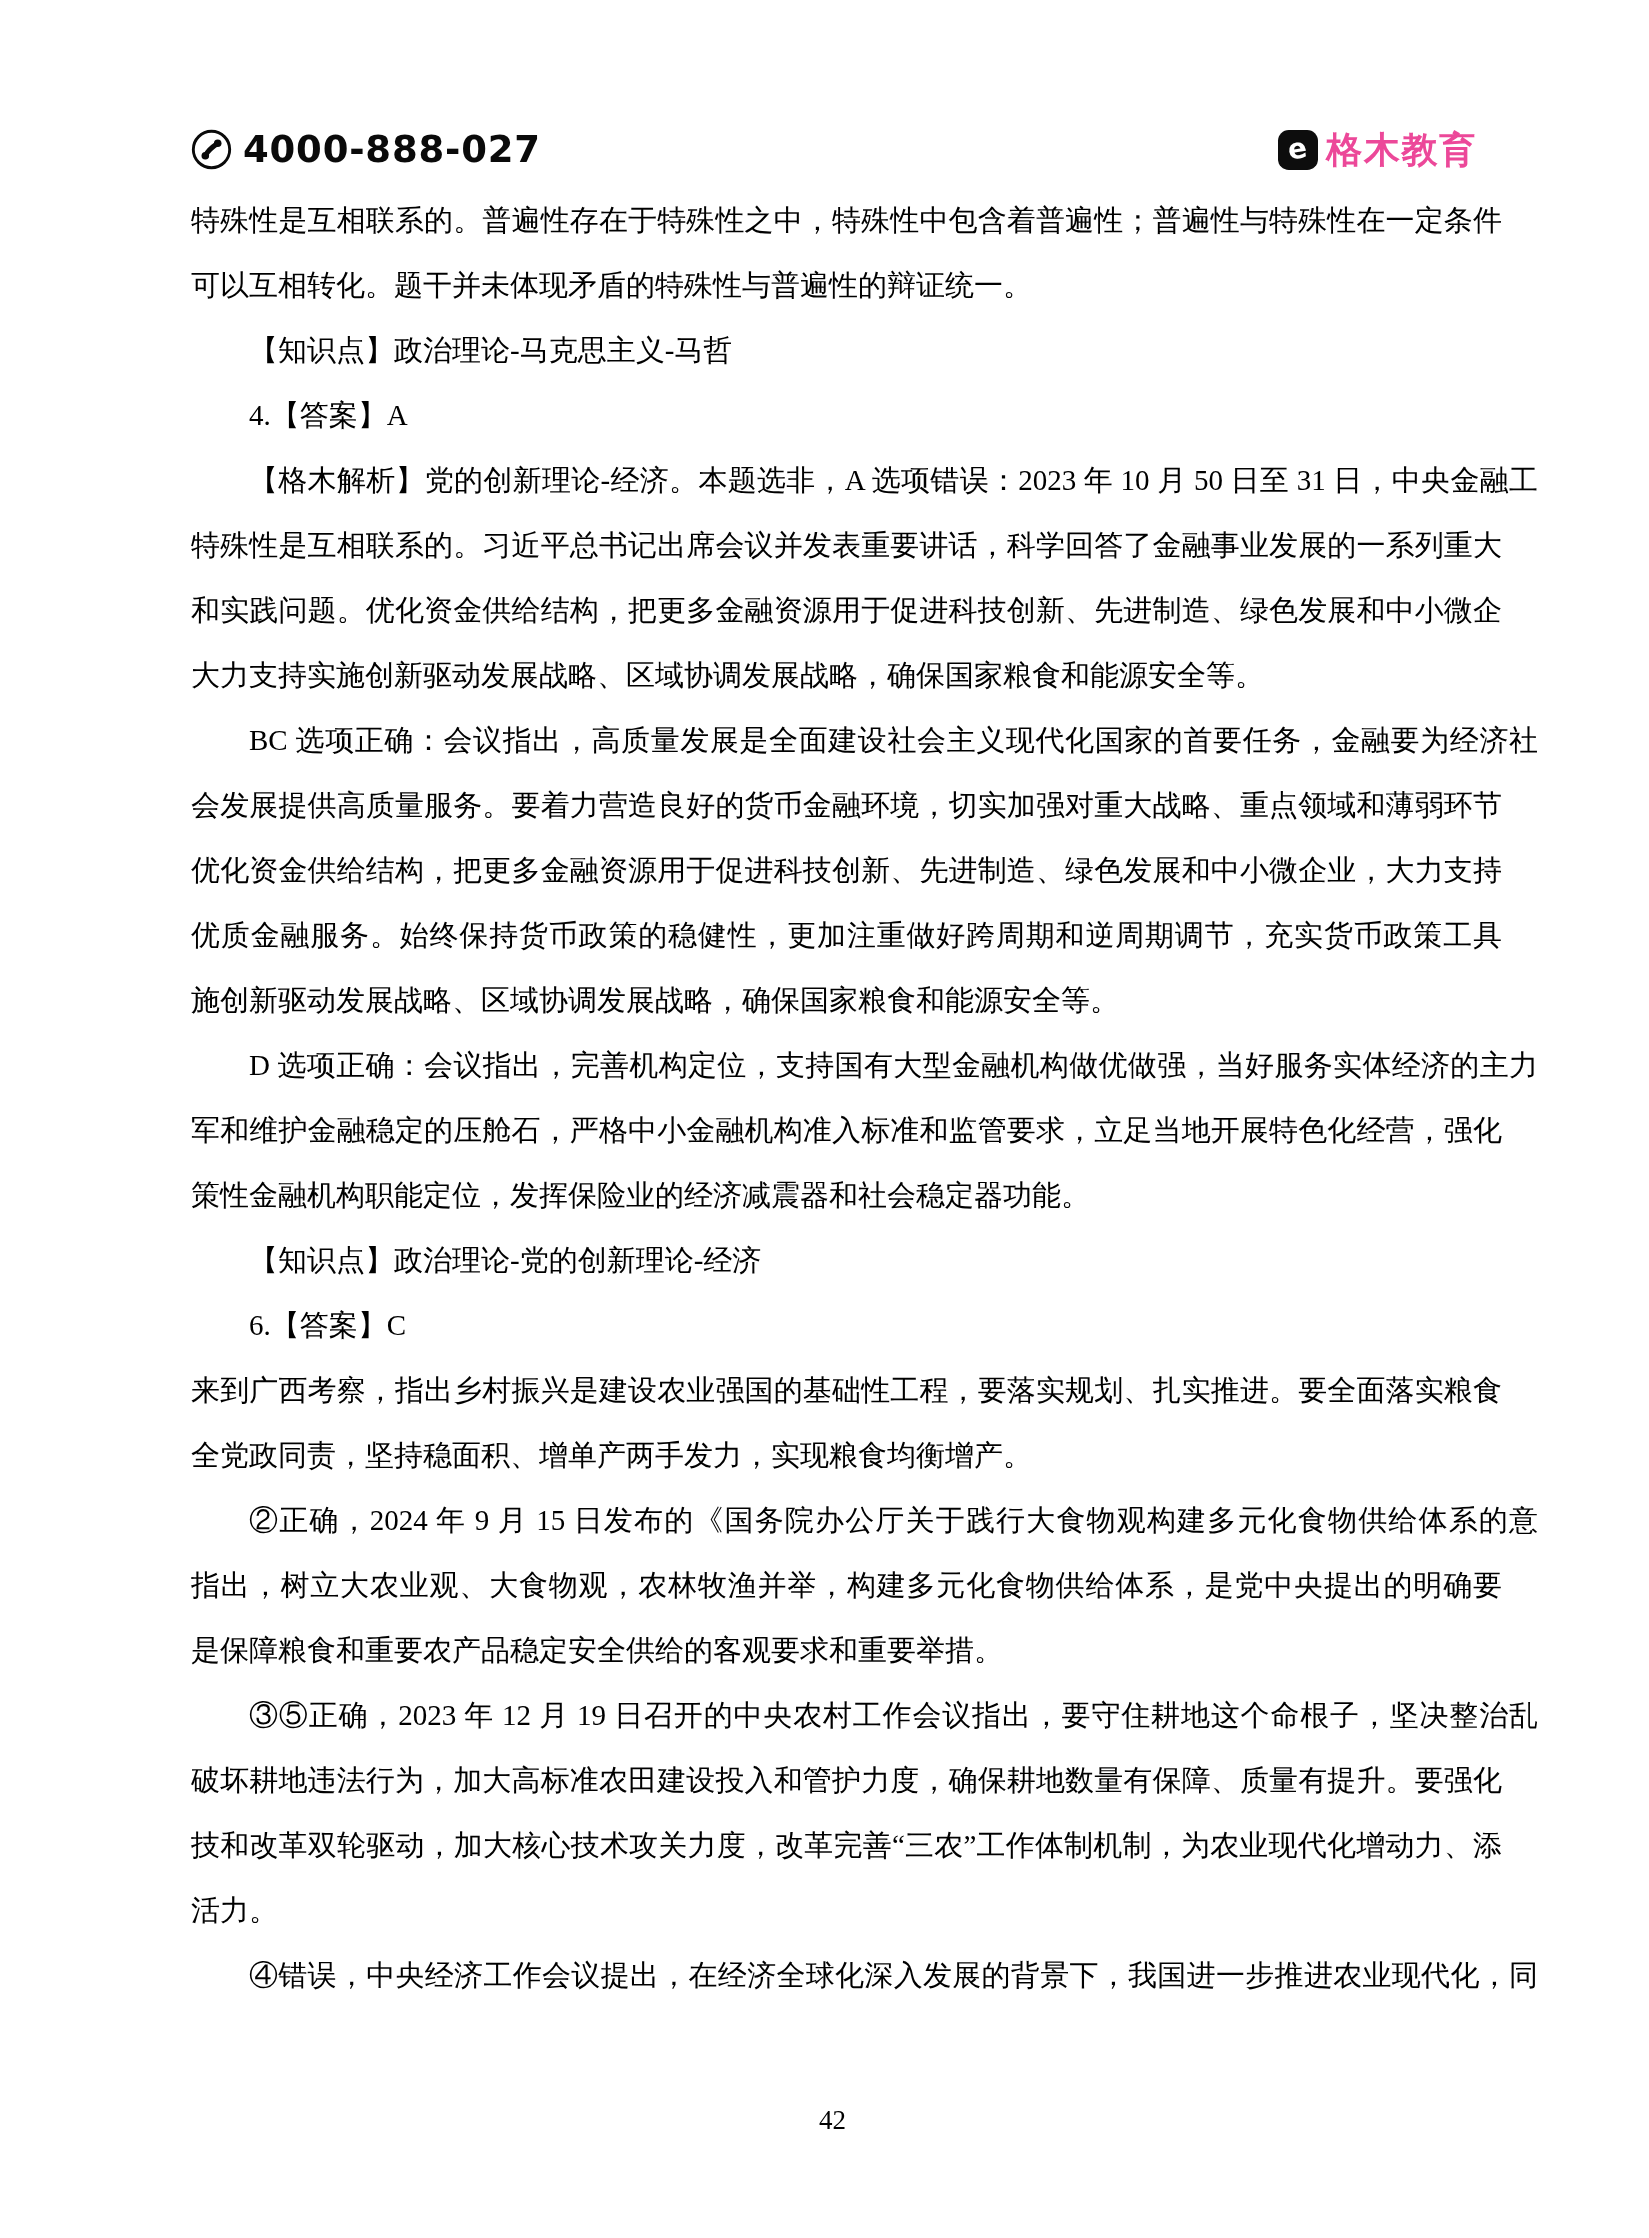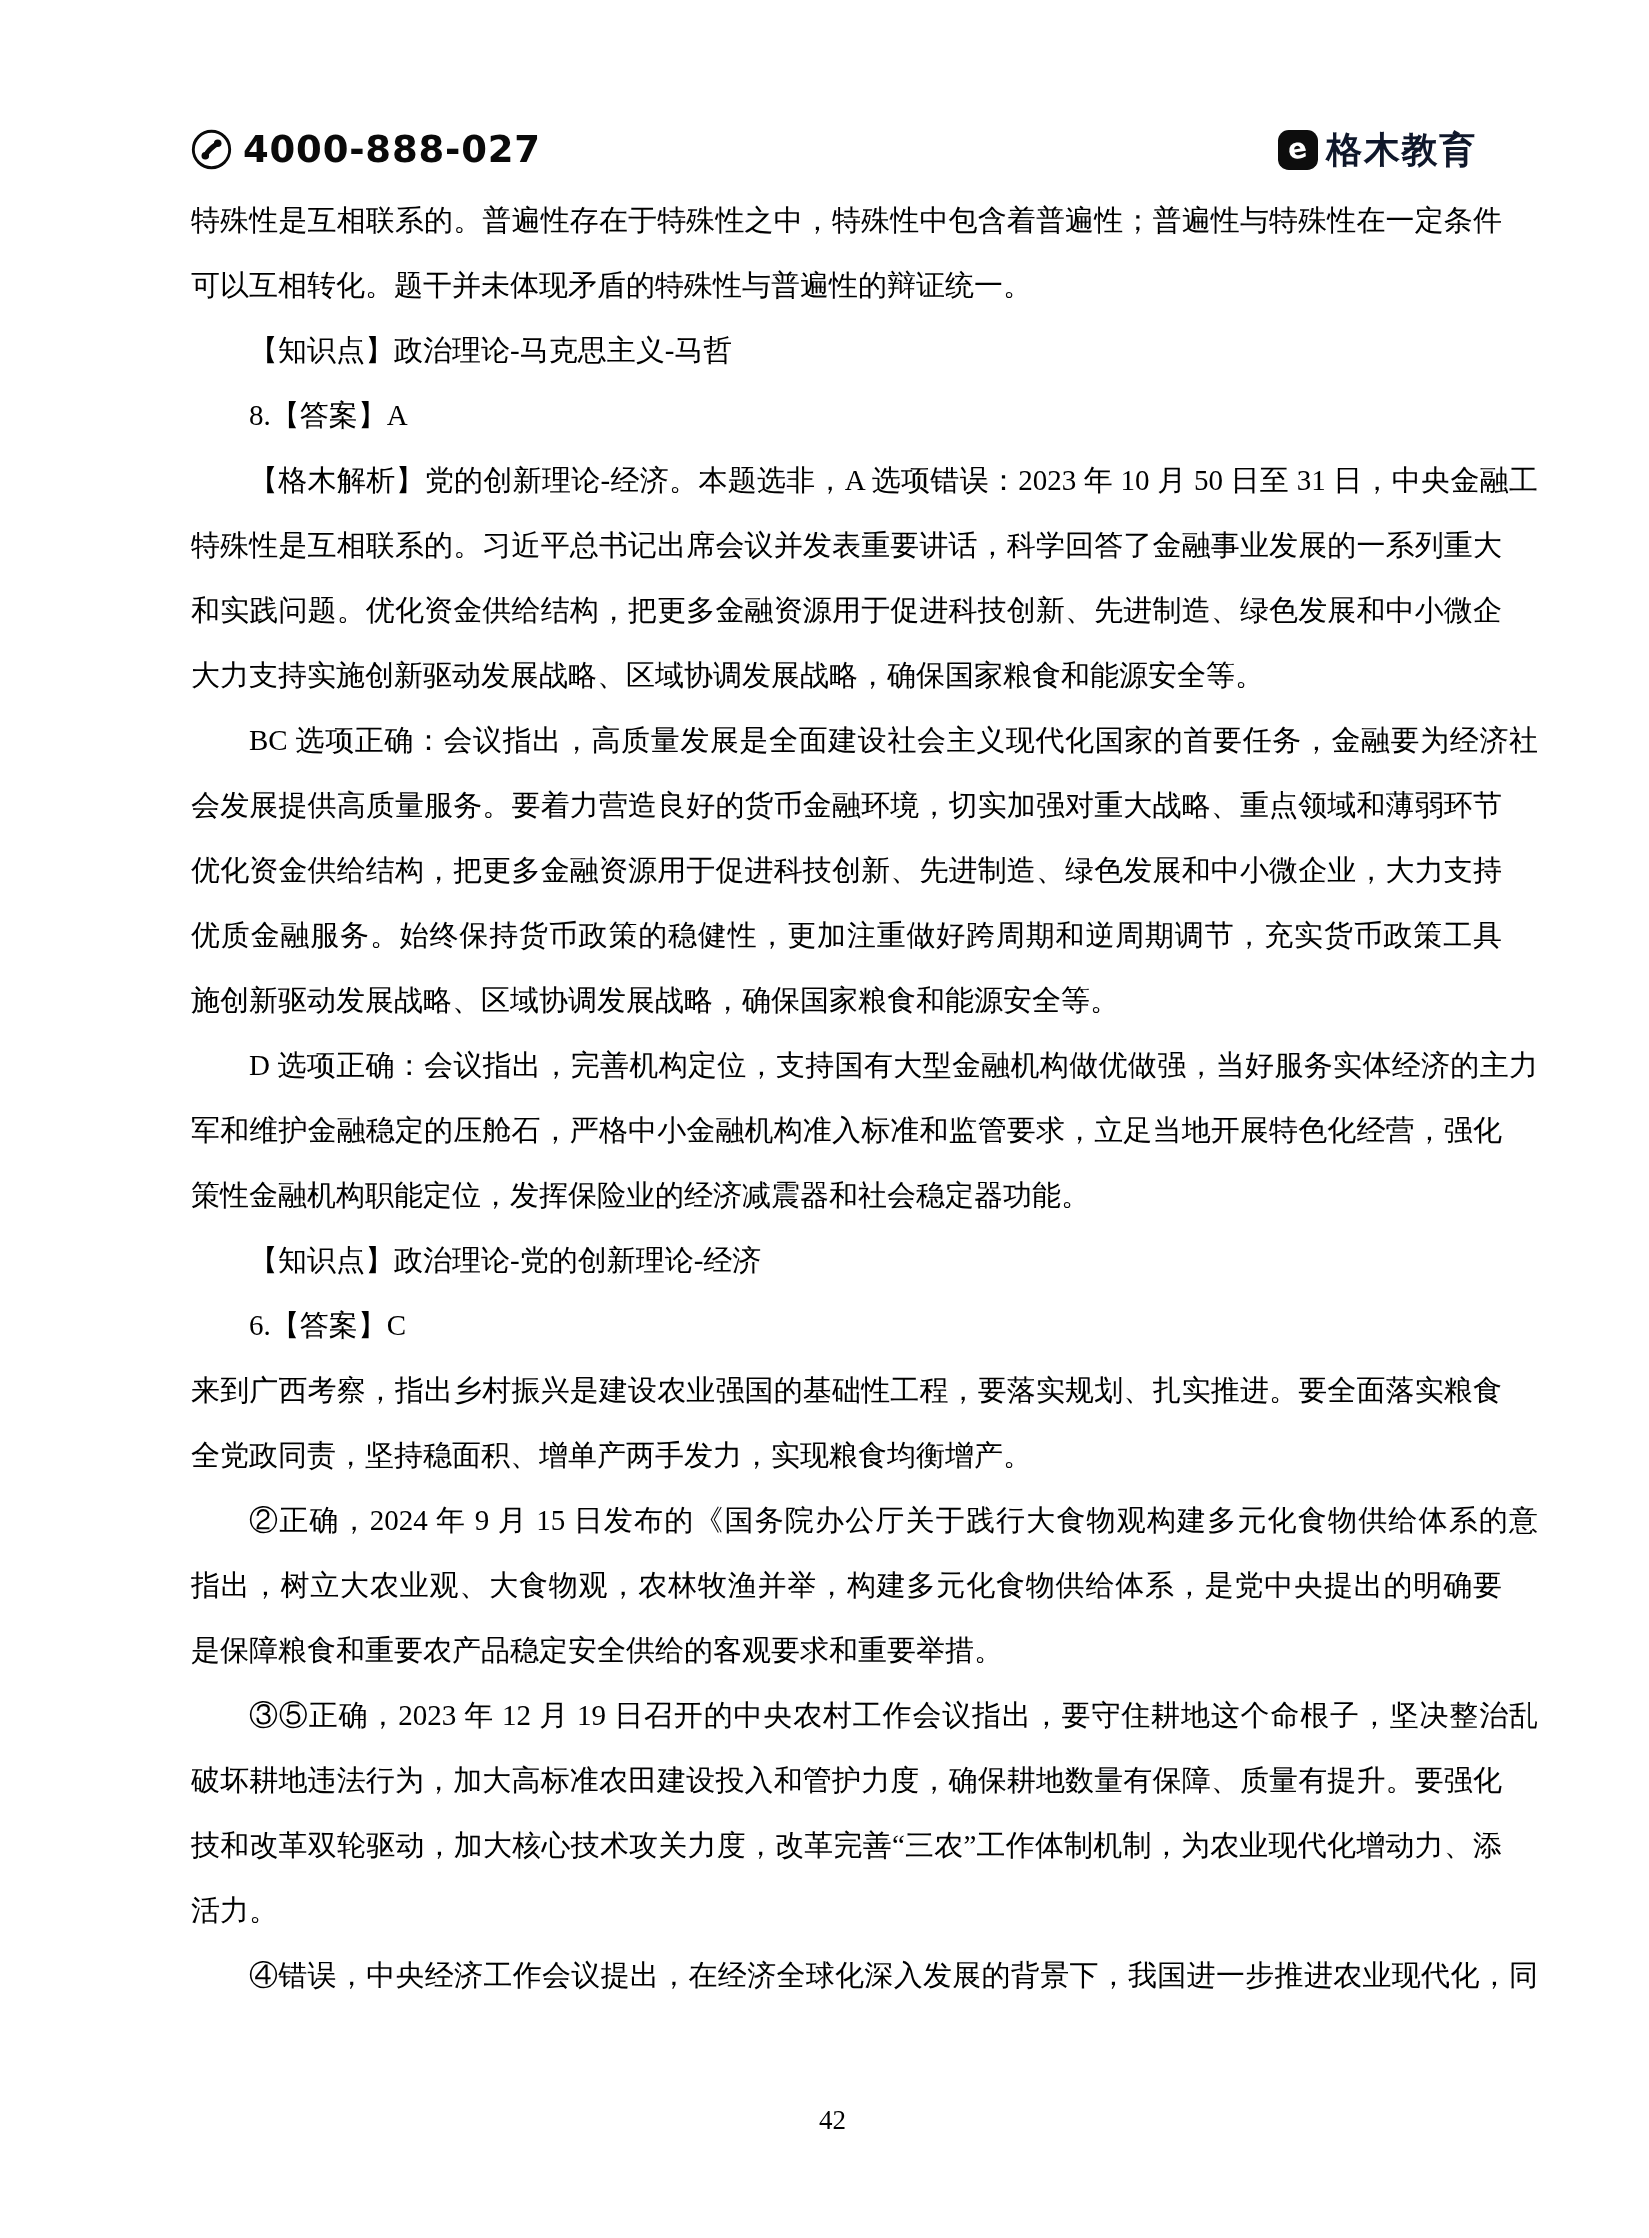--- a/index.html
+++ b/index.html
@@ -64,21 +64,21 @@
     font-size: 28px;
     line-height: 1;
     transform: rotate(-8deg) translateY(-0.8px);
   }
   .brand-name {
     font-family: "DejaVu Sans", "Liberation Sans", sans-serif;
     font-size: 36px;
     font-weight: 800;
     letter-spacing: 1.7px;
     line-height: 1;
-    color: #0f172a;
+    color: #ec4899;
   }
 
   
   .doc-body {
     position: absolute;
     top: 188px;
     left: 155px;
     width: 1347px;
   }
   .line {
@@ -131,21 +131,21 @@
       </span>
       <span class="brand-name">格木教育</span>
     </div>
   </header>
 
   <main class="doc-body">
 
   <div class="line fill">特殊性是互相联系的。普遍性存在于特殊性之中，特殊性中包含着普遍性；普遍性与特殊性在一定条件下</div>
       <div class="line">可以互相转化。题干并未体现矛盾的特殊性与普遍性的辩证统一。</div>
       <div class="line indent">【知识点】政治理论-马克思主义-马哲</div>
-      <div class="line indent">8.【答案】A</div>
+      <div class="line indent">4.【答案】A</div>
       <div class="line indent fill">【格木解析】党的创新理论-经济。本题选非，A 选项错误：2023 年 10 月 50 日至 31 日，中央金融工</div>
       <div class="line fill">特殊性是互相联系的。习近平总书记出席会议并发表重要讲话，科学回答了金融事业发展的一系列重大理论</div>
       <div class="line fill">和实践问题。优化资金供给结构，把更多金融资源用于促进科技创新、先进制造、绿色发展和中小微企业，</div>
       <div class="line">大力支持实施创新驱动发展战略、区域协调发展战略，确保国家粮食和能源安全等。</div>
       <div class="line indent fill">BC 选项正确：会议指出，高质量发展是全面建设社会主义现代化国家的首要任务，金融要为经济社</div>
       <div class="line fill">会发展提供高质量服务。要着力营造良好的货币金融环境，切实加强对重大战略、重点领域和薄弱环节的</div>
       <div class="line fill">优化资金供给结构，把更多金融资源用于促进科技创新、先进制造、绿色发展和中小微企业，大力支持实</div>
       <div class="line fill">优质金融服务。始终保持货币政策的稳健性，更加注重做好跨周期和逆周期调节，充实货币政策工具箱。</div>
       <div class="line">施创新驱动发展战略、区域协调发展战略，确保国家粮食和能源安全等。</div>
       <div class="line indent fill">D 选项正确：会议指出，完善机构定位，支持国有大型金融机构做优做强，当好服务实体经济的主力</div>

